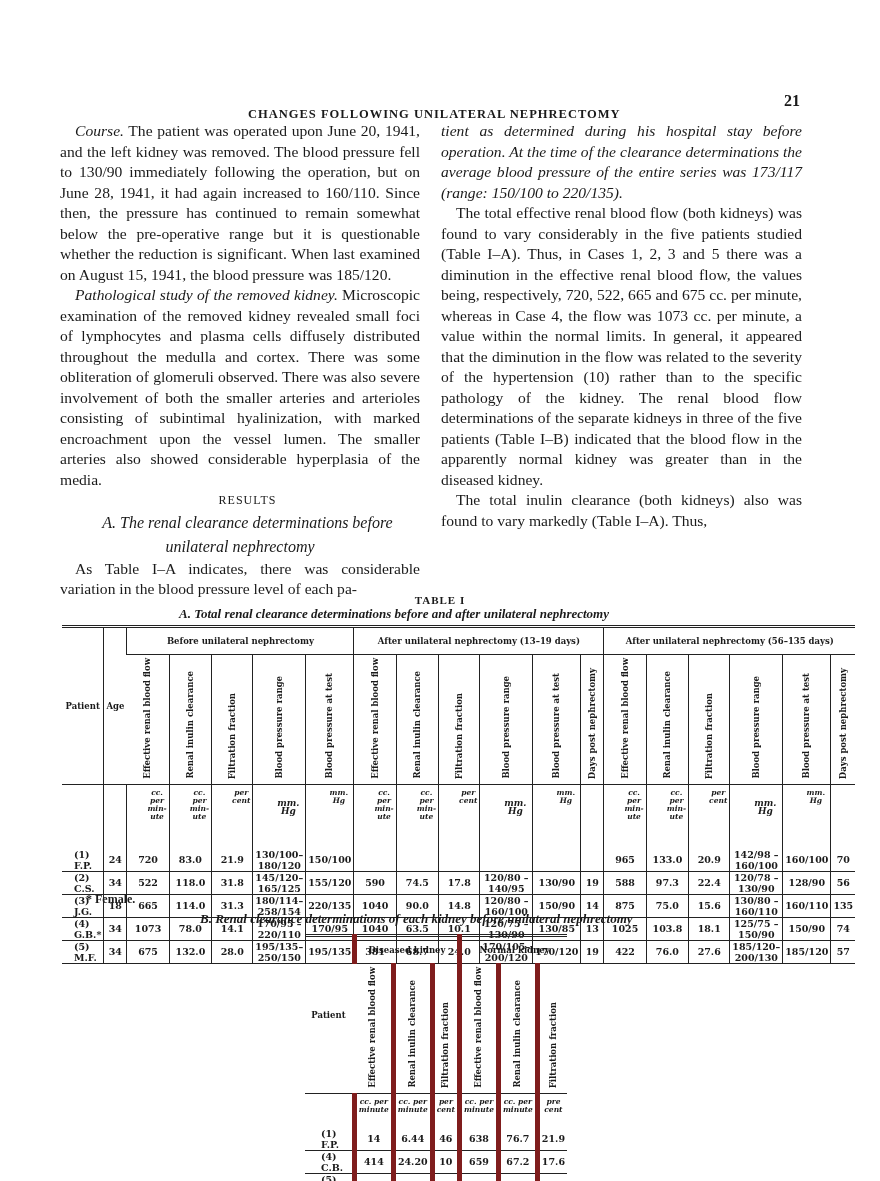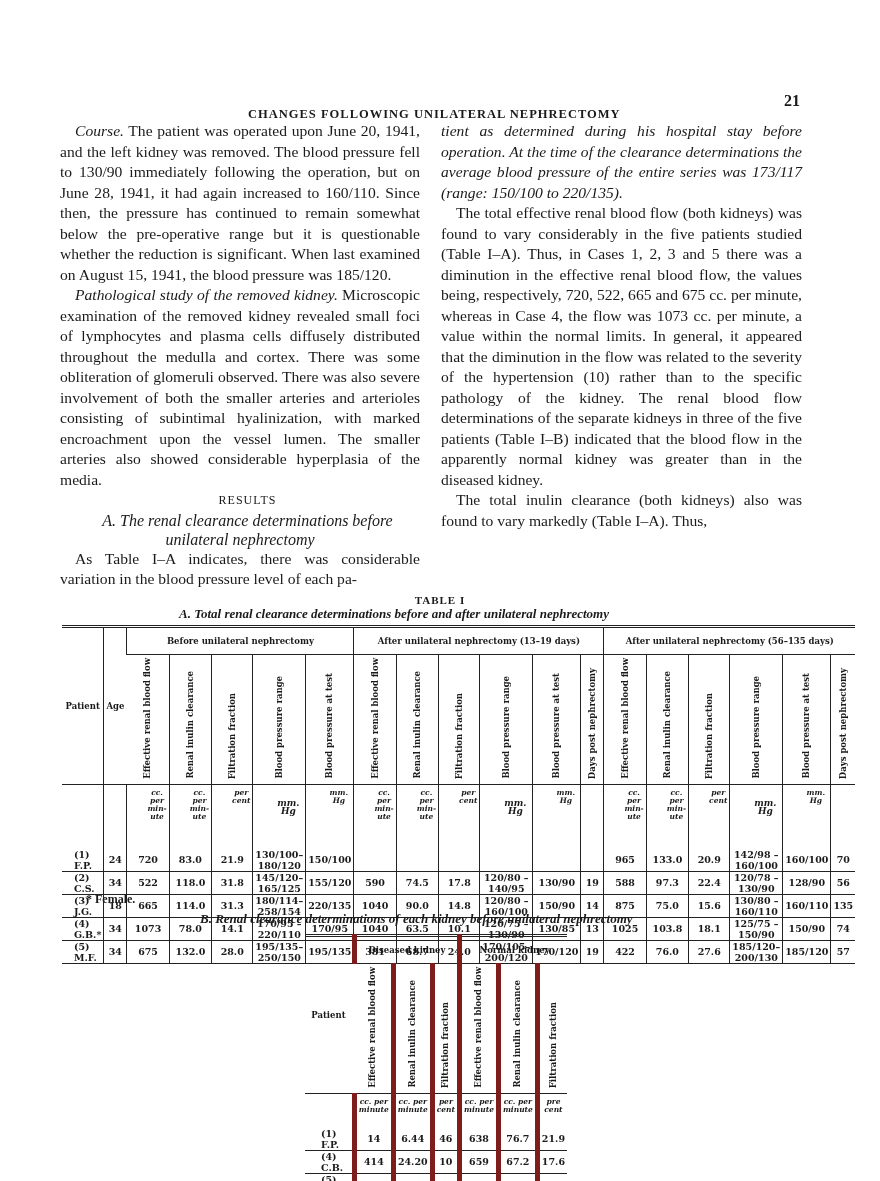--- a/index.html
+++ b/index.html
@@ -8,21 +8,21 @@
   .running-head { position:absolute; top:95px; left:0; width:880px; }
   .running-title { position:absolute; left:248px; top:12px; font-size:12.5px; letter-spacing:1px; font-weight:bold; }
   .page-num { position:absolute; left:784px; top:-3px; font-size:16px; font-weight:bold; }
   .col { position:absolute; top:121px; width:360px; font-size:15.6px; line-height:20.5px; text-align:justify; }
   .col.left { left:60px; }
   .col.right { left:441px; width:361px; }
   .col p { margin:0; text-indent:15px; }
   .col p.noindent { text-indent:0;font-style:italic; }
   .it { font-style:italic; }
   .results { text-align:center; font-size:12px; letter-spacing:1px; margin-top:20px; margin-bottom:8px; text-indent:0; }
-  .subhead { text-align:center; font-style:italic; font-size:16px; line-height:19px; margin:0 0 6px 0; text-indent:0; }
+  .subhead { text-align:center; font-style:italic; font-size:16px; line-height:24px; margin:0 0 6px 0; text-indent:0; }
 
   .table-title { position:absolute; top:594px; left:0; width:880px; text-align:center; font-size:11px; letter-spacing:1px; font-weight:bold; }
   .table-a-caption { position:absolute; top:606px; left:0; width:788px; text-align:center; font-size:13px; font-style:italic; font-weight:bold; }
 
   table { border-collapse:collapse; font-family:"DejaVu Serif", "Liberation Serif", serif; font-size:9px; }
   .tableA { position:absolute; left:62px; top:625px; width:745px; border-top:3px double #222; border-bottom:1px solid #222; }
   .tableA td, .tableA th { border-left:1px solid #222; padding:0 2px; text-align:center; font-weight:bold; }
   .tableA tr > :first-child { border-left:none; }
   .tableA .grp th { height:26px; font-size:8.5px; border-bottom:1px solid #222; }
   .tableA .hdr th { height:100px; vertical-align:bottom; padding:3px 0; }

